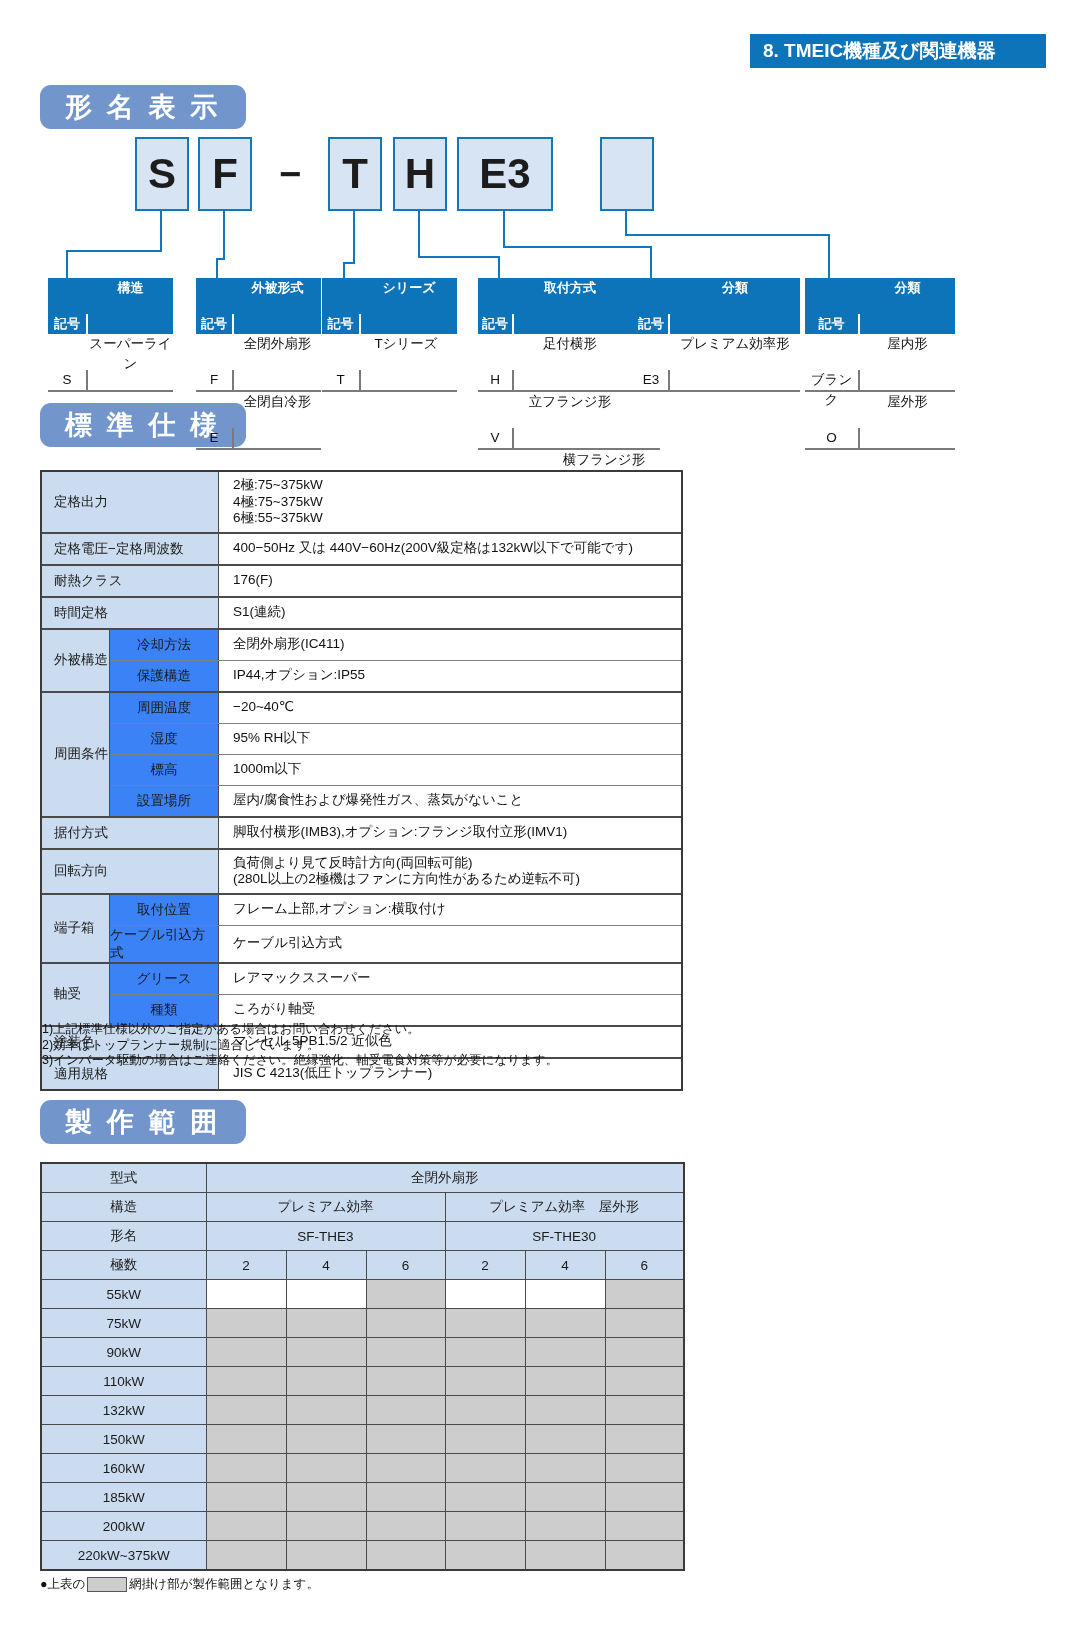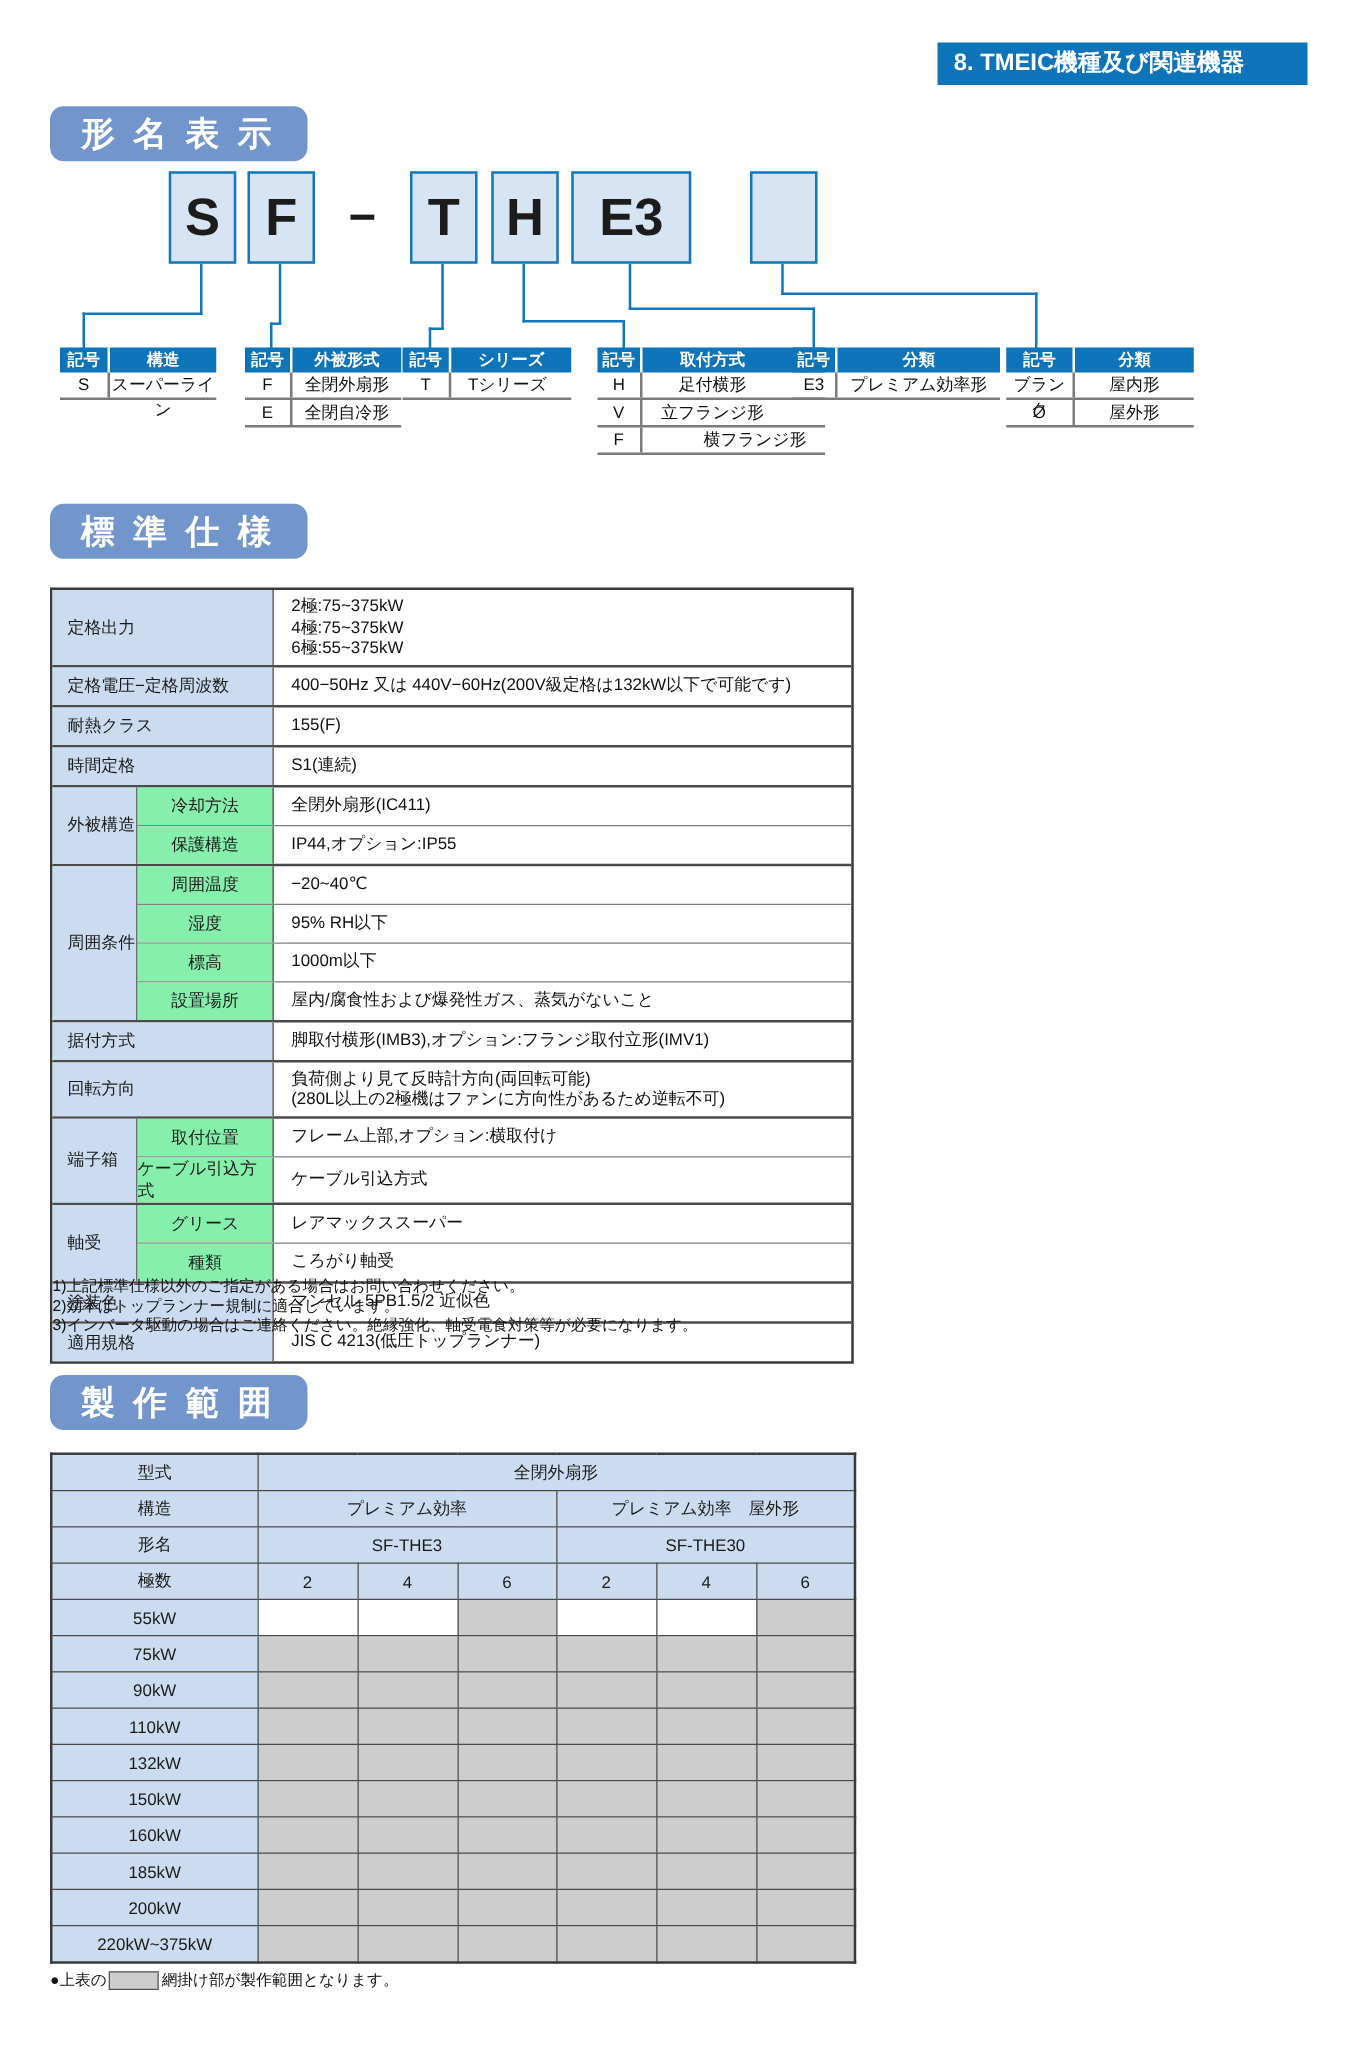--- a/index.html
+++ b/index.html
@@ -39,41 +39,41 @@
     font-size:38px;font-weight:bold;color:#1c1c1c;
   }
   .conn{position:absolute;background:#1377bd;}
 
   
   .legend{position:absolute;top:278px;}
   .legend .lg-head{display:flex;background:#0e74ba;color:#fff;font-weight:bold;}
   .legend .lg-head .lg-cell{height:20px;line-height:20px;font-size:13px;text-align:center;}
   .legend .lg-row{display:flex;border-bottom:2px solid #7a7a7a;}
   .legend .lg-row .lg-cell{height:20px;line-height:20px;font-size:13.5px;text-align:center;color:#111;}
-  .legend .lg-cell.c0{border-right:2px solid #7a7a7a;box-sizing:border-box;}
+  .legend .lg-cell.c0{border-right:2px solid #7a7a7a;box-sizing:border-box;margin-top:36px;}
   .legend .lg-head .lg-cell.c0{border-right:2px solid #fff;}
 
   
   #spec-table{
     position:absolute;left:40px;top:470px;width:643px;
     border:2px solid #3a3a3a;box-sizing:border-box;background:#fff;
   }
   .srow{display:flex;align-items:stretch;}
   .srow + .srow{border-top:2px solid #4a4a4a;}
   .slabel{
     width:177px;flex:0 0 177px;background:#ccdcf0;box-sizing:border-box;
     border-right:1px solid #4a4a4a;display:flex;align-items:center;
     padding-left:12px;font-size:13.5px;color:#1a1a1a;
   }
   .slabel.narrow{width:68px;flex:0 0 68px;}
   .ssubs{flex:1;display:flex;flex-direction:column;}
   .ssubrow{display:flex;flex:1;}
   .ssubrow + .ssubrow{border-top:1px solid #808080;}
   .ssub{
-    width:109px;flex:0 0 109px;background:#86efac;box-sizing:border-box;
+    width:109px;flex:0 0 109px;background:#3b82f6;box-sizing:border-box;
     border-right:1px solid #4a4a4a;display:flex;align-items:center;
     justify-content:center;font-size:13.5px;
   }
   .sval{
     flex:1;display:flex;flex-direction:column;justify-content:center;
     padding:5px 8px 5px 14px;box-sizing:border-box;font-size:13.5px;
     line-height:16.5px;color:#111;min-height:30px;
   }
   
   #spec-notes{position:absolute;left:42px;top:1022px;font-size:12.5px;line-height:15.5px;color:#111;}
@@ -233,21 +233,21 @@
       </div>
       <div class="srow">
         <div class="slabel">定格電圧−定格周波数</div>
         <div class="sval">
           <div>400−50Hz 又は 440V−60Hz(200V級定格は132kW以下で可能です)</div>
         </div>
       </div>
       <div class="srow">
         <div class="slabel">耐熱クラス</div>
         <div class="sval">
-          <div>155(F)</div>
+          <div>176(F)</div>
         </div>
       </div>
       <div class="srow">
         <div class="slabel">時間定格</div>
         <div class="sval">
           <div>S1(連続)</div>
         </div>
       </div>
       <div class="srow">
         <div class="slabel narrow">外被構造</div>

